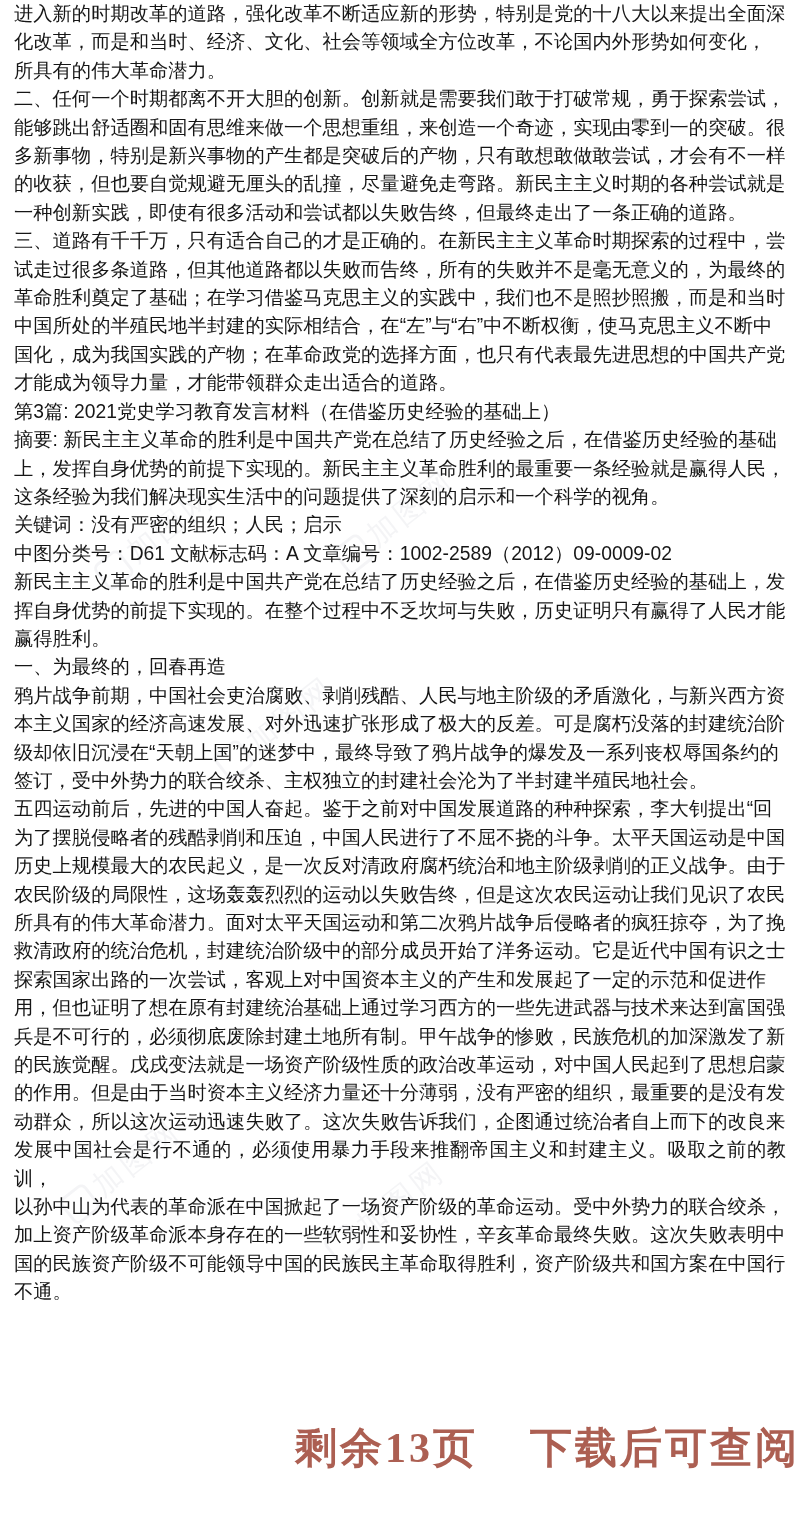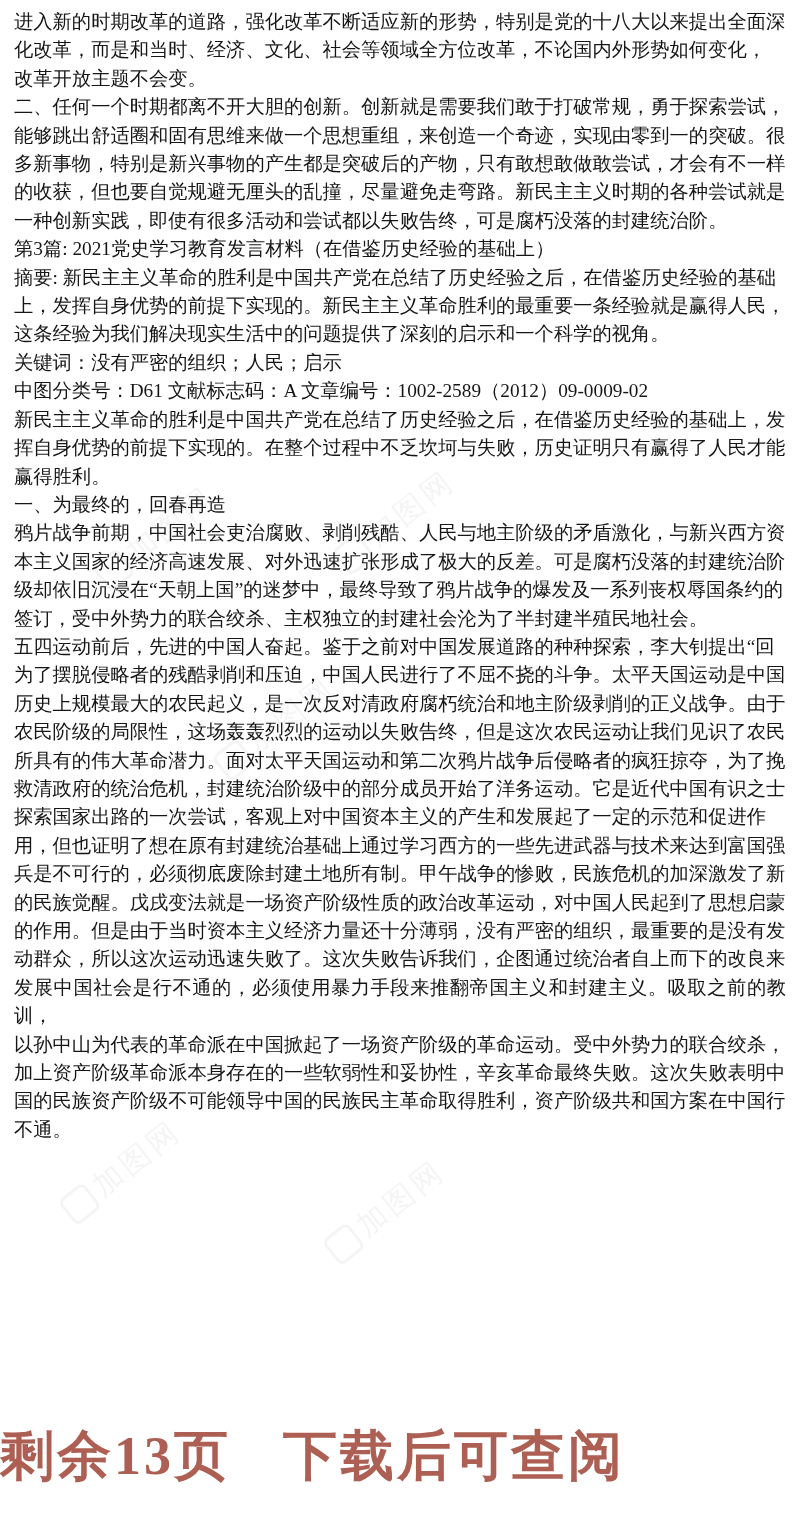--- a/index.html
+++ b/index.html
@@ -5,38 +5,37 @@
   html,body{margin:0;padding:0;background:#ffffff;}
   .page{
     position:relative;
     width:800px;height:1526px;
     background:#ffffff;
     overflow:hidden;
     font-family:"Liberation Sans","DejaVu Sans",sans-serif;
     color:#161616;
   }
   .doc{
-    padding:8px 14px;
+    padding:0 14px;
     font-size:19.3px;
     line-height:28.4px;
     text-align:justify;
     letter-spacing:0;
-    font-family:Liberation Serif, serif;
   }
   .doc p{margin:0;white-space:pre-line;}
   .clipped-line{margin-top:-18px;}
   .closing-line{margin-top:54px;}
   .section-heading{margin-top:31px;}
   .footer-banner{
     position:absolute;
     left:0;top:1420px;width:100%;
-    text-align:left;
+    text-align:right;
     font-family:"Liberation Serif","DejaVu Serif",serif;
     font-weight:bold;
-    font-size:54px;
+    font-size:42px;
     letter-spacing:3px;
     color:#AC5F52;
   }
   .footer-banner .gap{display:inline-block;width:52px;}
   .wm{
     position:absolute;
     display:flex;align-items:center;gap:6px;
     opacity:0.055;
     color:#46506a;
     font-size:30px;
@@ -72,26 +71,32 @@
       <span>加图网</span>
     </div>
   <div class="wm" style="left:316px;top:1190px;">
       <span class="wm-logo"></span>
       <span>加图网</span>
     </div>
 
   <div class="doc">
     <p class="clipped-line">进入新的时期改革的道路，强化改革不断适应新的形势，特别是党的十八大以来提出全面深</p>
     <p>化改革，而是和当时、经济、文化、社会等领域全方位改革，不论国内外形势如何变化，</p>
-    <p class="closing-line">改革开放主题不会变。</p>
+    <p class="closing-line">所具有的伟大革命潜力。</p>
     <p>二、任何一个时期都离不开大胆的创新。创新就是需要我们敢于打破常规，勇于探索尝试，
 能够跳出舒适圈和固有思维来做一个思想重组，来创造一个奇迹，实现由零到一的突破。很
 多新事物，特别是新兴事物的产生都是突破后的产物，只有敢想敢做敢尝试，才会有不一样
 的收获，但也要自觉规避无厘头的乱撞，尽量避免走弯路。新民主主义时期的各种尝试就是
-一种创新实践，即使有很多活动和尝试都以失败告终，可是腐朽没落的封建统治阶。</p>
+一种创新实践，即使有很多活动和尝试都以失败告终，但最终走出了一条正确的道路。</p>
+    <p>三、道路有千千万，只有适合自己的才是正确的。在新民主主义革命时期探索的过程中，尝
+试走过很多条道路，但其他道路都以失败而告终，所有的失败并不是毫无意义的，为最终的
+革命胜利奠定了基础；在学习借鉴马克思主义的实践中，我们也不是照抄照搬，而是和当时
+中国所处的半殖民地半封建的实际相结合，在“左”与“右”中不断权衡，使马克思主义不断中
+国化，成为我国实践的产物；在革命政党的选择方面，也只有代表最先进思想的中国共产党
+才能成为领导力量，才能带领群众走出适合的道路。</p>
     <p>第3篇: 2021党史学习教育发言材料（在借鉴历史经验的基础上）</p>
     <p>摘要: 新民主主义革命的胜利是中国共产党在总结了历史经验之后，在借鉴历史经验的基础
 上，发挥自身优势的前提下实现的。新民主主义革命胜利的最重要一条经验就是赢得人民，
 这条经验为我们解决现实生活中的问题提供了深刻的启示和一个科学的视角。</p>
     <p>关键词：没有严密的组织；人民；启示</p>
     <p>中图分类号：D61 文献标志码：A 文章编号：1002-2589（2012）09-0009-02</p>
     <p>新民主主义革命的胜利是中国共产党在总结了历史经验之后，在借鉴历史经验的基础上，发
 挥自身优势的前提下实现的。在整个过程中不乏坎坷与失败，历史证明只有赢得了人民才能
 赢得胜利。</p>
     <p class="section-heading">一、为最终的，回春再造</p>

